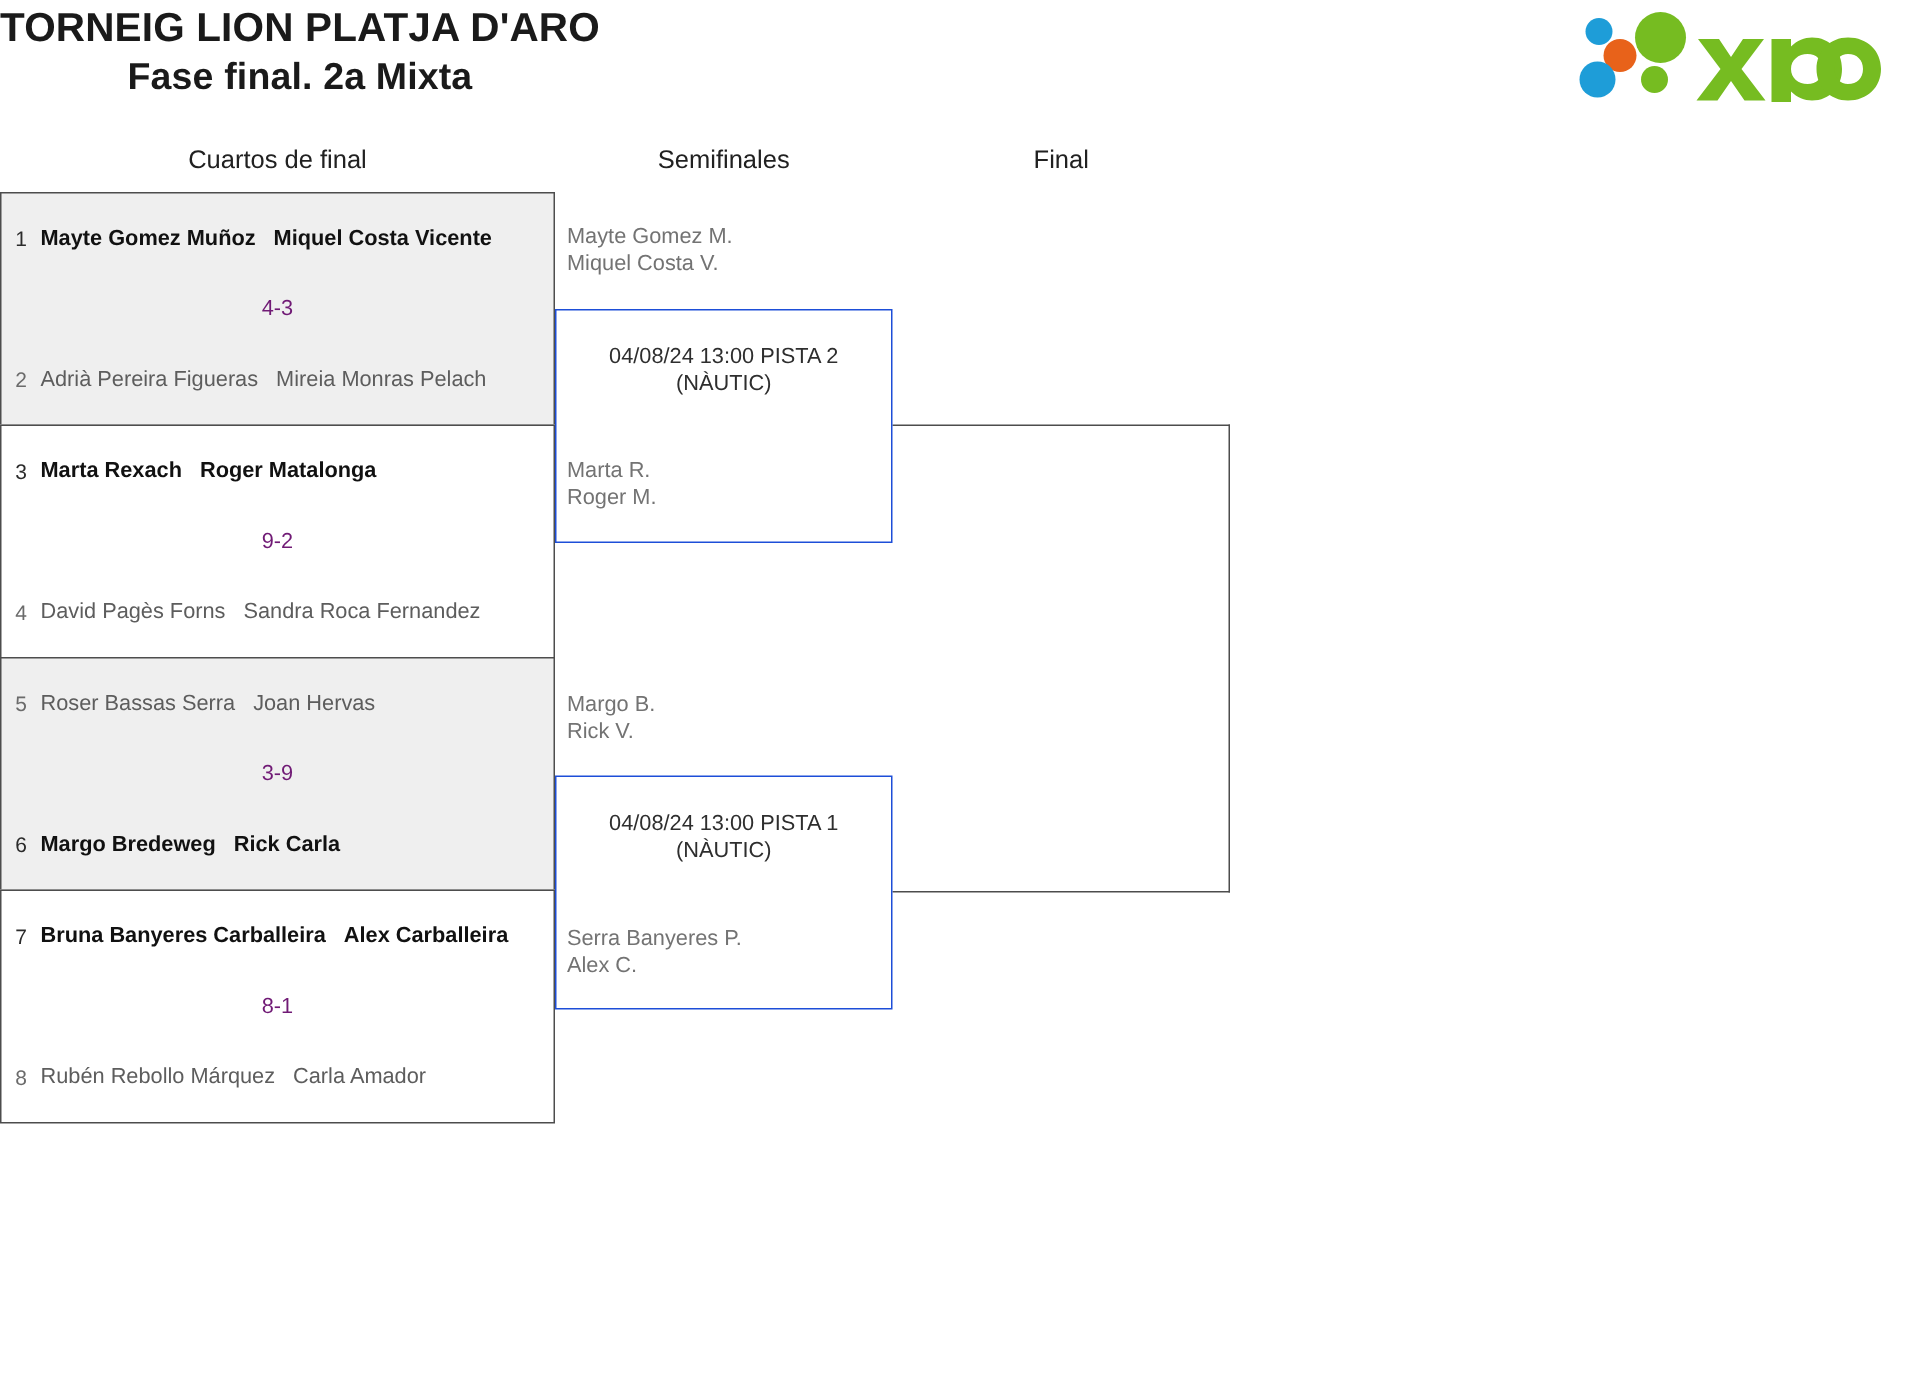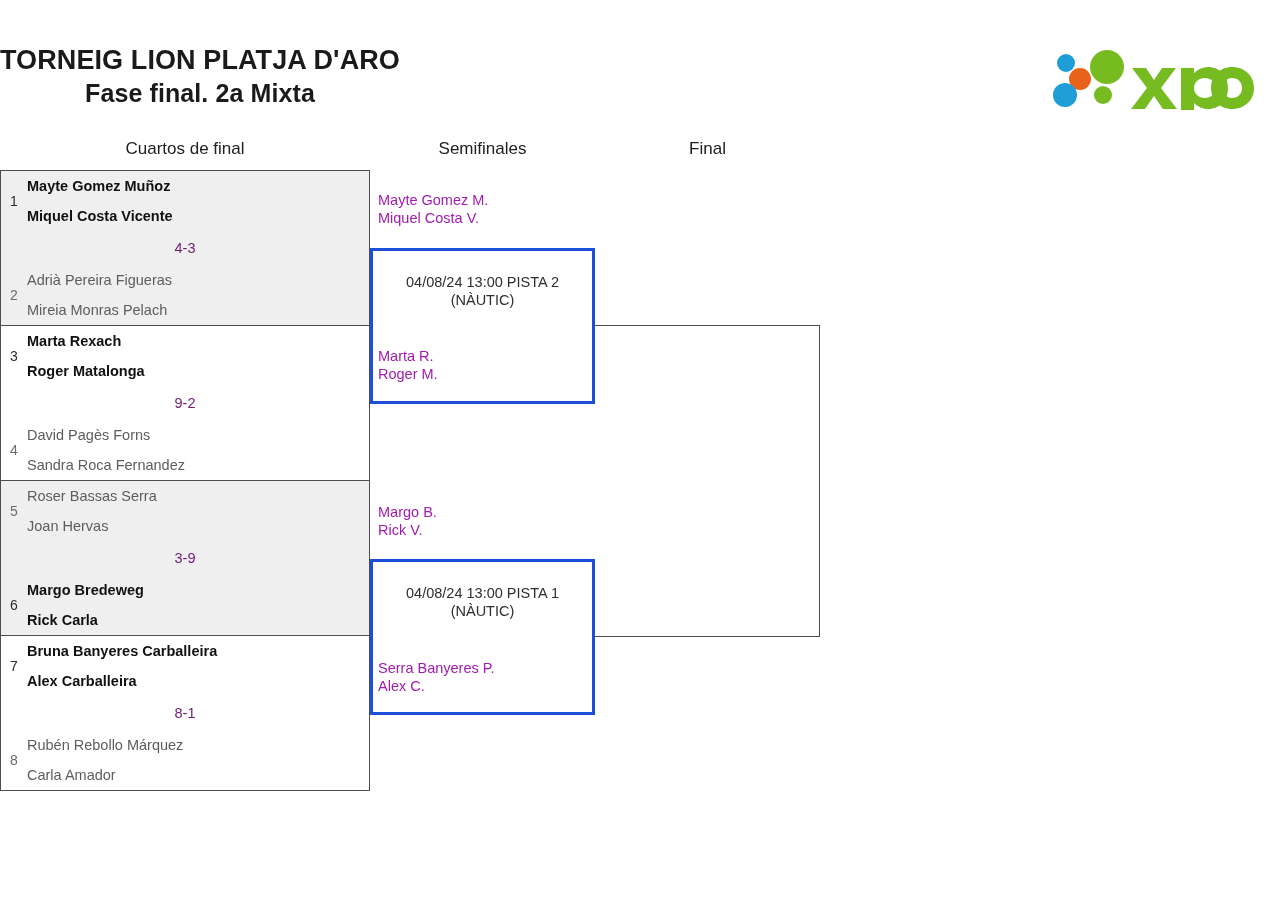--- a/index.html
+++ b/index.html
@@ -4,21 +4,21 @@
 <style>
   * { box-sizing: border-box; }
   html, body {
     margin: 0; padding: 0;
     width: 1280px; height: 916px;
     background: #ffffff;
     font-family: "Liberation Sans", sans-serif;
     color: #2b2b2b;
     overflow: hidden;
   }
-  .page { position: relative; width: 1280px; height: 824px; margin-top: 42px; }
+  .page { position: relative; width: 1280px; height: 824px; }
 
   
   .header { position: absolute; left: 0; top: 0; width: 1280px; height: 80px; }
   .titles { position: absolute; left: 0; top: 2px; }
   .title-main {
     font-size: 27px; font-weight: 700; line-height: 33px;
     color: #1a1a1a; letter-spacing: 0.1px; white-space: nowrap;
   }
   .title-sub {
     font-size: 25px; font-weight: 700; line-height: 32px;
@@ -58,51 +58,51 @@
     position: absolute; left: 0; width: 368px; height: 44px;
     display: flex; align-items: center;
   }
   .team.top    { top: 8px; }
   .team.bottom { top: 102px; }
 
   .seed {
     width: 26px; flex: 0 0 26px; text-align: center;
     font-size: 14px; line-height: 18px; color: #3a3a3a; font-weight: 400;
   }
-  .names { display: flex; flex-direction: column; justify-content: center; gap: 12px; }
+  .names { display: flex; flex-direction: row; justify-content: center; gap: 12px; }
   .nm { font-size: 14.5px; line-height: 18px; white-space: nowrap; }
   .loser  .nm { color: #5d5d5d; font-weight: 400; }
   .winner .nm { color: #111111; font-weight: 700; }
   .loser  .seed { color: #6b6b6b; }
   .winner .seed { color: #2b2b2b; }
 
   .score {
     position: absolute; left: 0; top: 68px; width: 368px;
     text-align: center; font-size: 14.5px; line-height: 18px; color: #701a75;
   }
 
   
   .sf {
     position: absolute; left: 370px; width: 225px; height: 156px;
-    border: 3px solid #1d4ed8; background: #ffffff;
+    border: 1px solid #1d4ed8; background: #ffffff;
   }
   .sf.s1 { top: 78px; }
   .sf.s2 { top: 389px; }
 
   .sf-meta {
     position: absolute; left: 8px; right: 8px; top: 22px;
     text-align: center; font-size: 14.5px; line-height: 18px; color: #2e2e2e;
   }
 
   
   .adv {
     position: absolute; width: 220px;
     font-size: 14.5px; line-height: 18px; color: #3d3d3d;
   }
-  .adv .nm { color: #a21caf; font-weight: 400; }
+  .adv .nm { color: #737373; font-weight: 400; }
   .adv.a1 { left: 378px; top: 21px; }
   .adv.a2 { left: 378px; top: 177px; }
   .adv.a3 { left: 378px; top: 333px; }
   .adv.a4 { left: 378px; top: 489px; }
 
   
   .final-box {
     position: absolute; left: 370px; top: 155px; width: 450px; height: 312px;
     border: 1px solid #4d4d4d; background: transparent;
     border-left: none;

